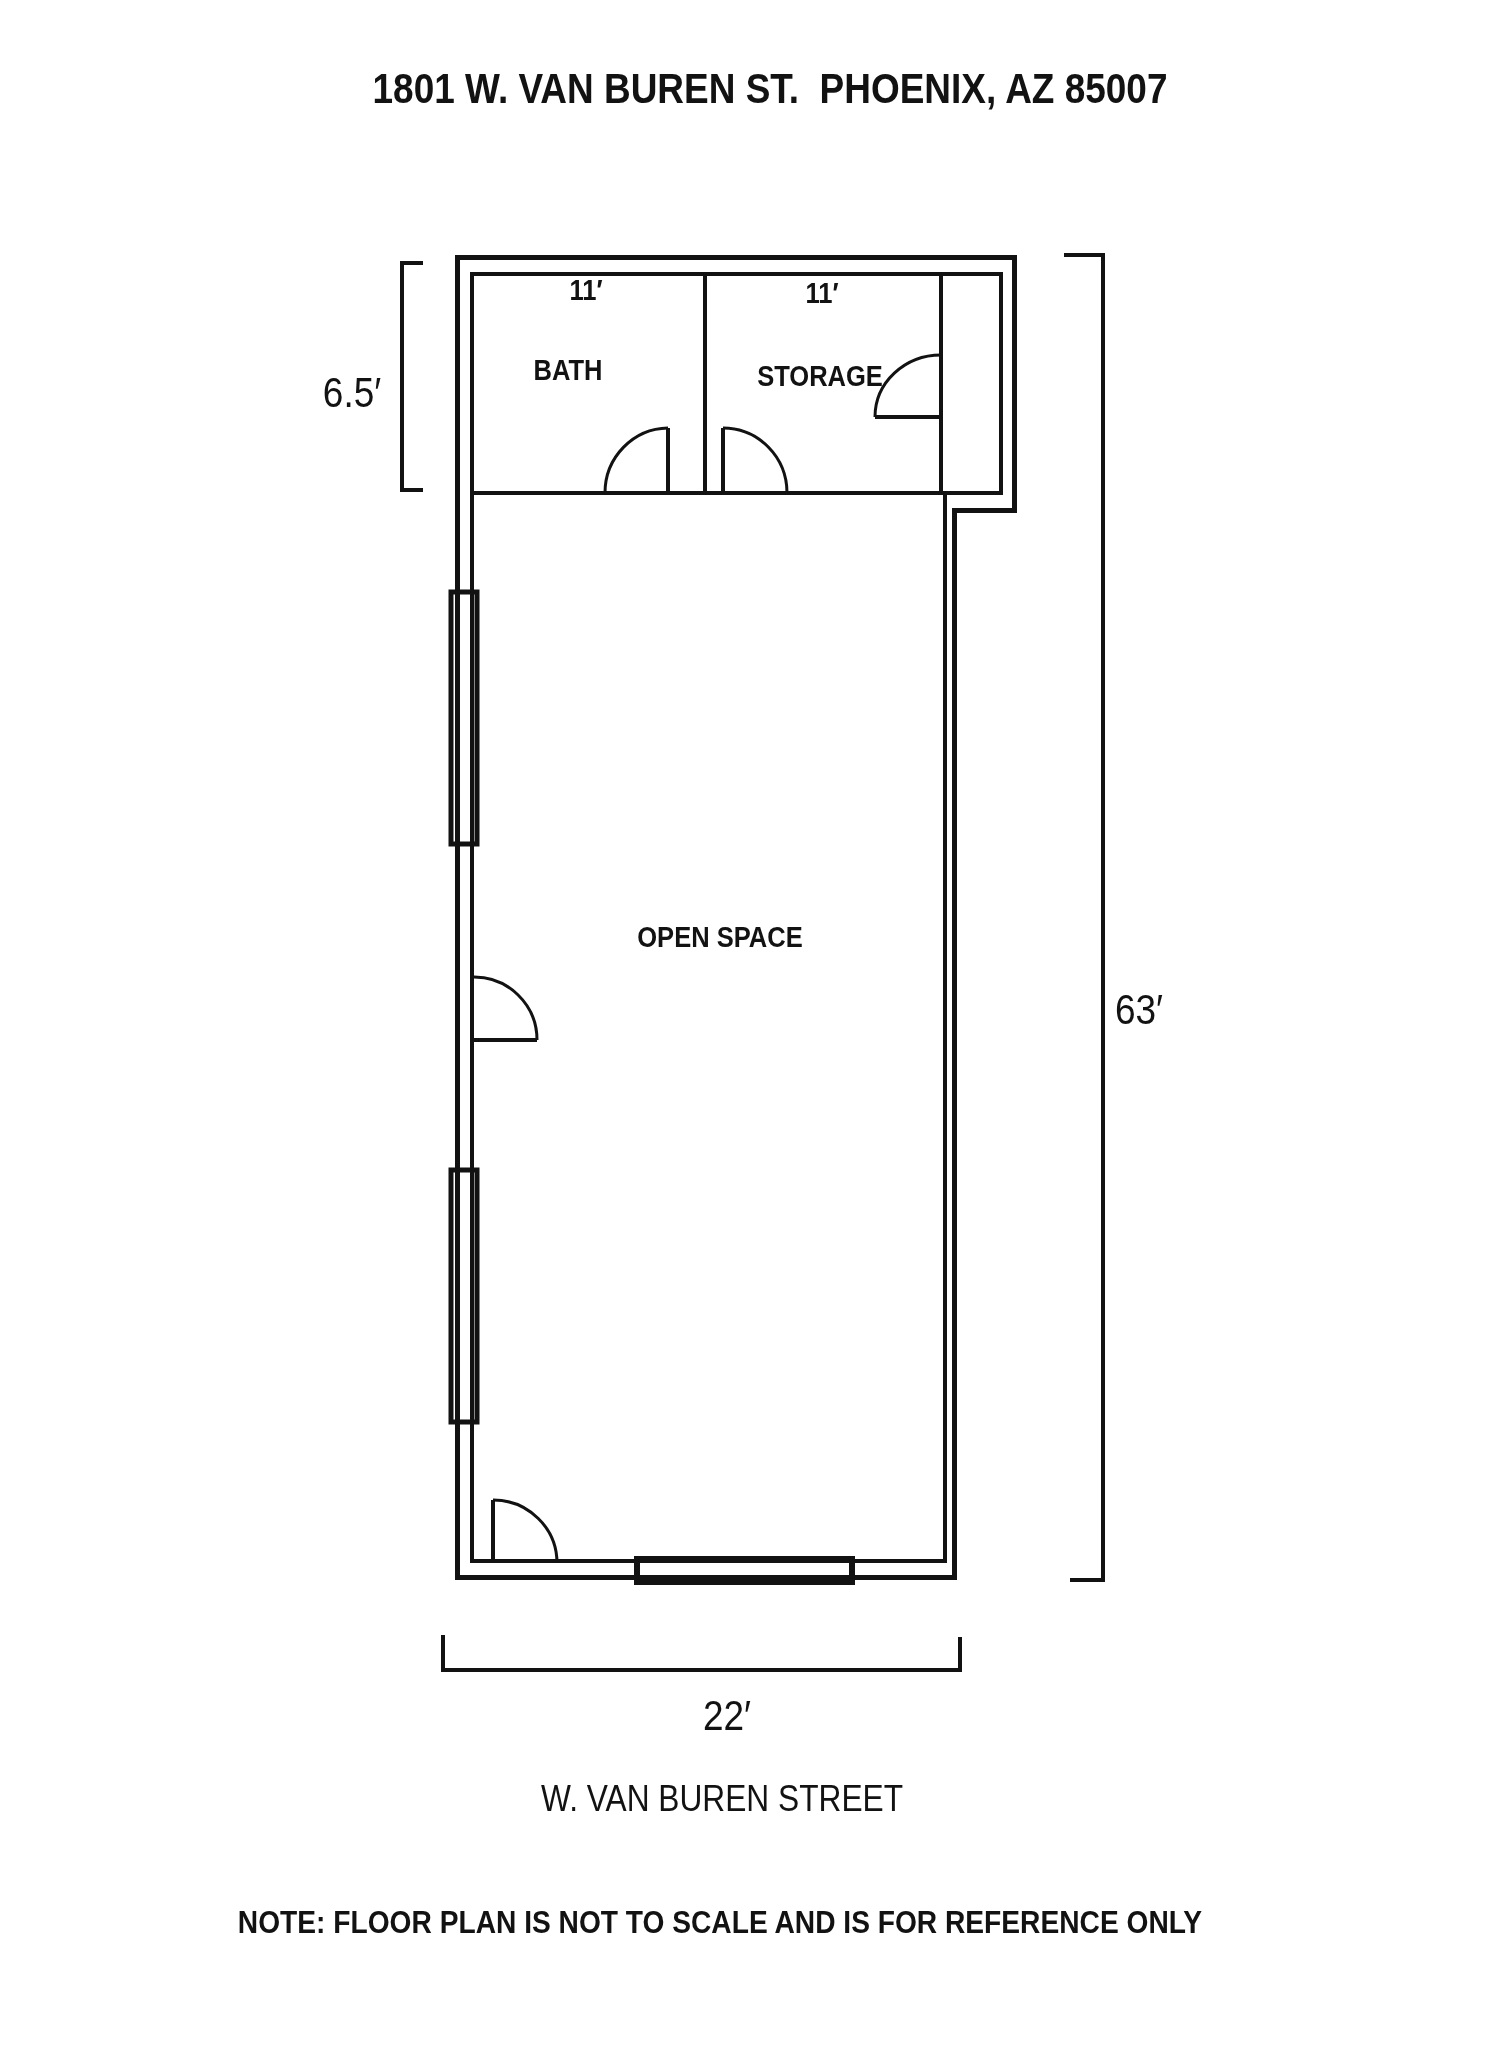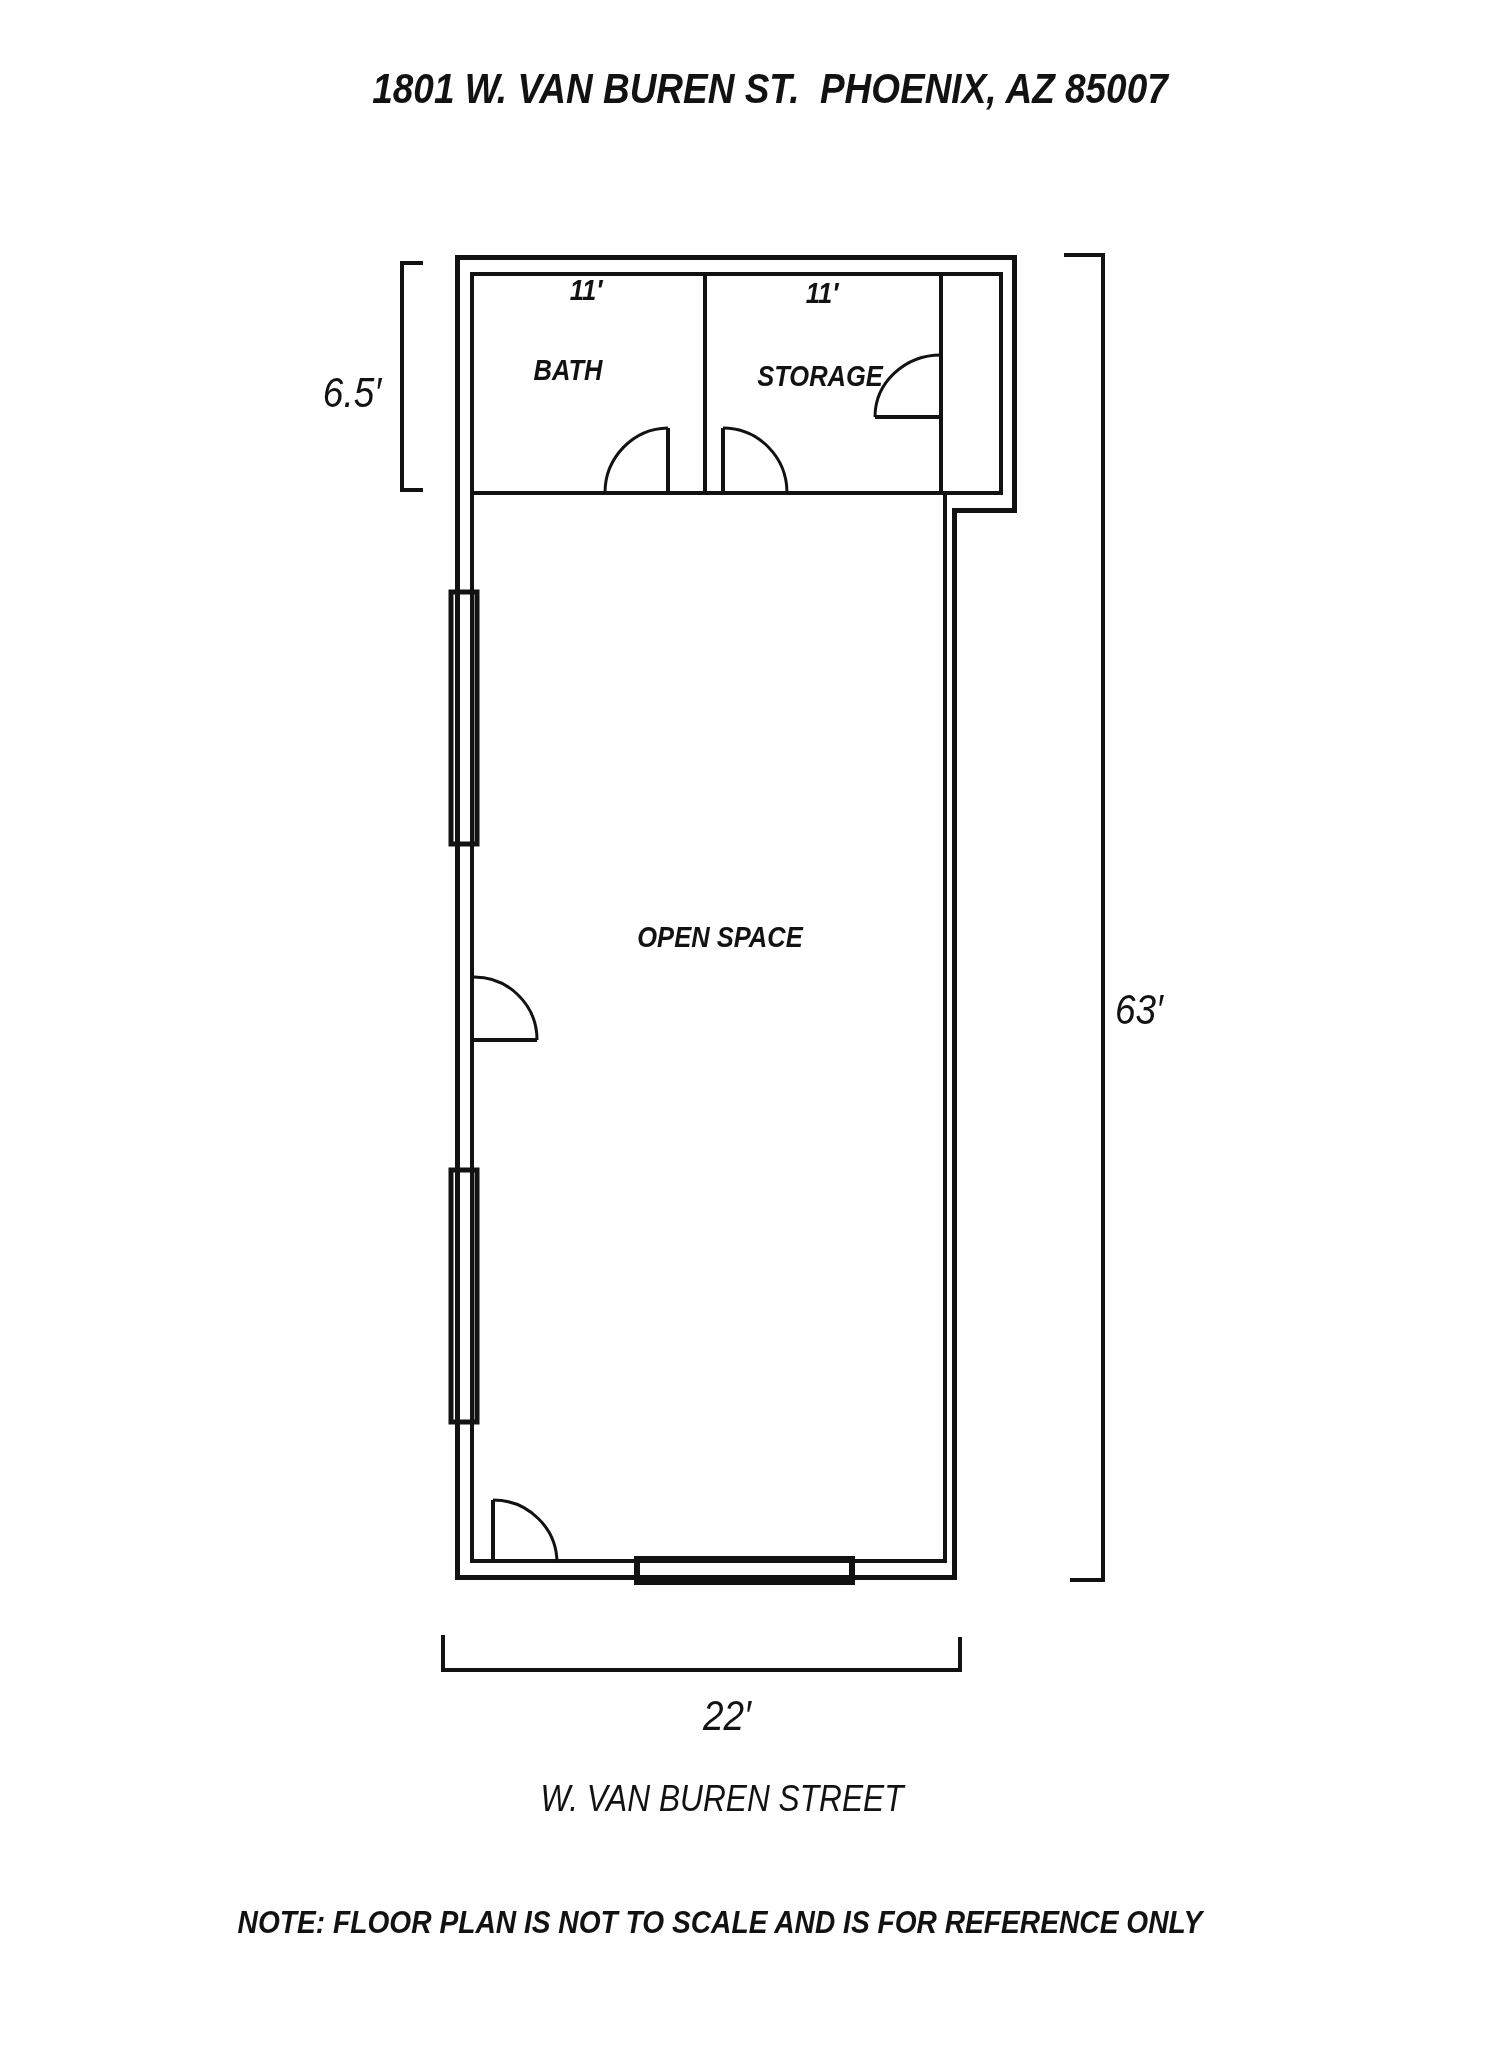--- a/index.html
+++ b/index.html
@@ -2,21 +2,20 @@
 <html><head>
 <meta charset="utf-8">
 <style>
   html,body{margin:0;padding:0;background:#fff;}
   .canvas{
     position:relative;
     width:1489px;height:2048px;
     background:#ffffff;
     font-family:"Liberation Sans",sans-serif;
     overflow:hidden;
-    font-style:italic;
   }
   .plan-svg{position:absolute;left:0;top:0;}
   .lbl{
     position:absolute;
     color:#121212;
     line-height:1;
     white-space:pre;
   }
   .center{transform:translateX(-50%) scaleX(0.88);}
   .leftAnchor{transform:scaleX(0.88);transform-origin:left center;}

